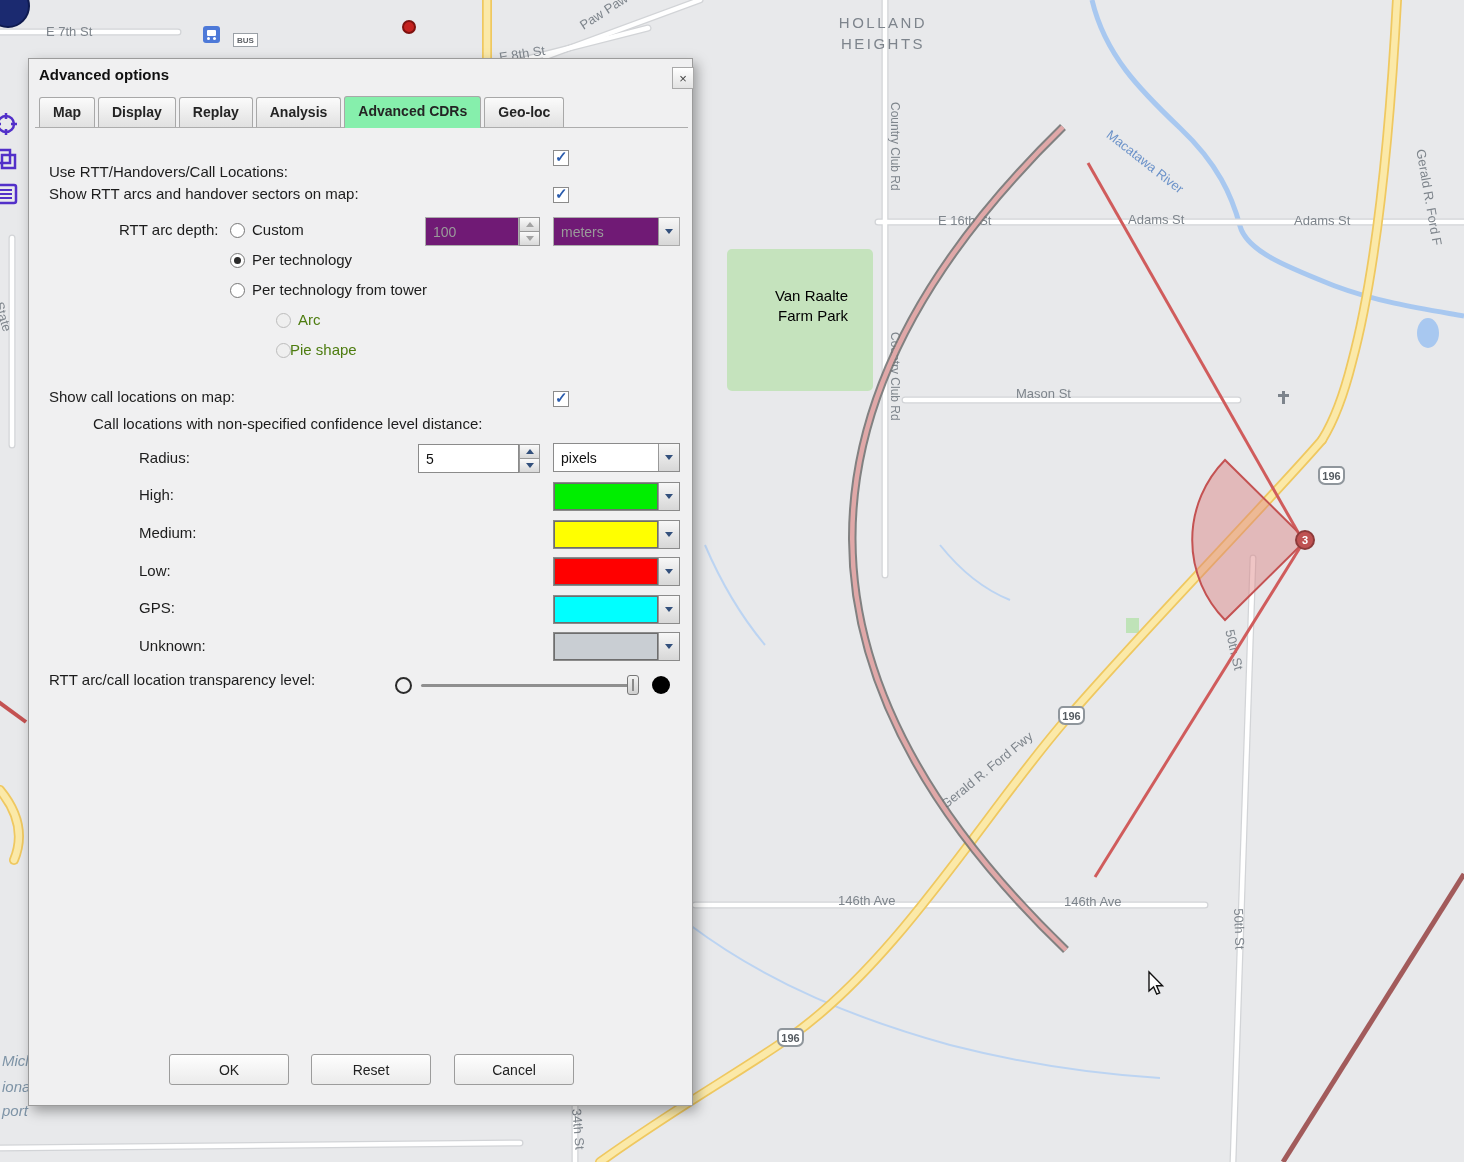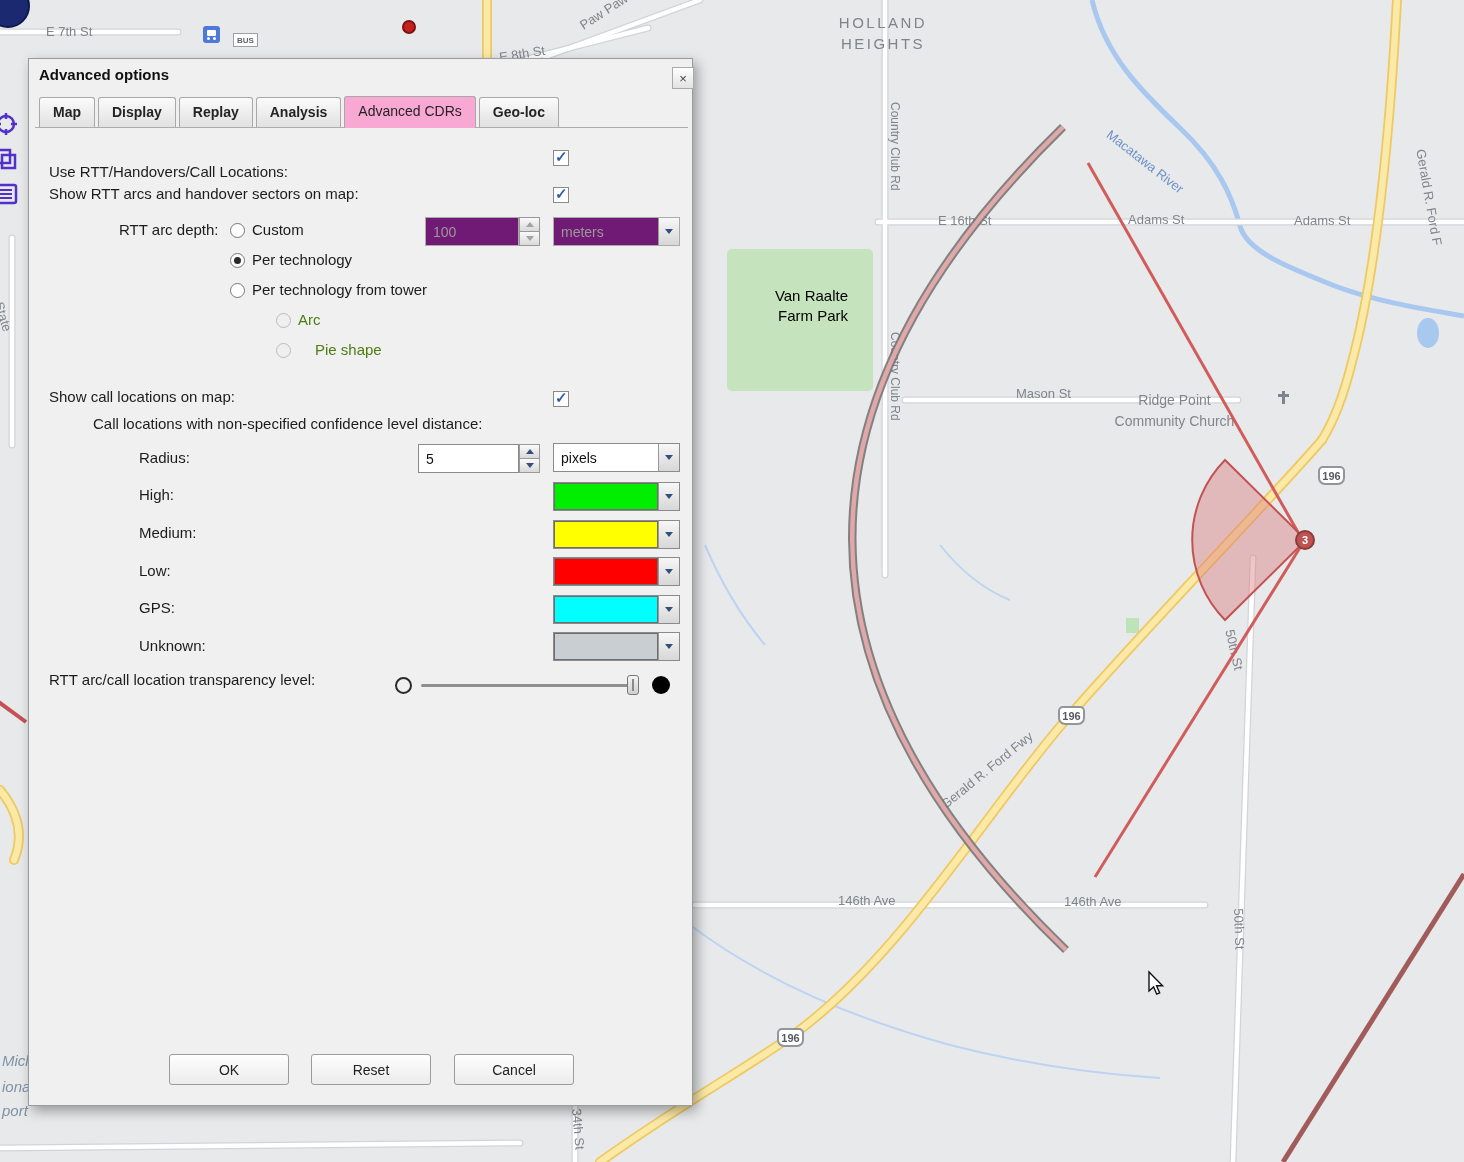--- a/index.html
+++ b/index.html
@@ -48,21 +48,21 @@
             background: #f0f0f1; border: 1px solid #9b9b9b; box-shadow: 4px 5px 12px rgba(0,0,0,.35); }
   .dlg-title { position: absolute; left: 10px; top: 7px; font-size: 15px; font-weight: bold; color: #101010; }
   .dlg-close { position: absolute; left: 643px; top: 8px; width: 22px; height: 22px; border: 1px solid #a9a9a9;
             background: linear-gradient(#ffffff,#e2e2e2); display: flex; align-items: center; justify-content: center;
             font-size: 13px; color: #444; }
   .tabs { position: absolute; left: 6px; top: 38px; width: 653px; height: 31px; display: flex; align-items: flex-end;
             gap: 3px; padding-left: 4px; border-bottom: 1px solid #adadad; }
   .tab { font-size: 14px; font-weight: 600; color: #242424; padding: 6px 13px 7px; white-space: nowrap;
             background: linear-gradient(#fbfbfb,#e1e1e1); border: 1px solid #a8a8a8; border-bottom: none;
             border-radius: 3px 3px 0 0; }
-  .tab.active { background: #f9a8d4; font-weight: 400; margin-bottom: -1px; padding-bottom: 9px; }
+  .tab.active { background: #86efac; font-weight: 700; margin-bottom: -1px; padding-bottom: 9px; }
 
   .lbl { position: absolute; font-size: 15px; color: #1c1c1c; white-space: nowrap; }
   .lbl.disabled { color: #4d7c0f; }
 
   .checkbox { position: absolute; width: 16px; height: 16px; background: #fff; border: 1px solid #8b8b8b; }
   .checkbox.checked::after { content: "✓"; position: absolute; left: 1px; top: -3px; font-size: 15px; font-weight: bold; color: #2b5cad; }
 
   .radio { position: absolute; width: 15px; height: 15px; border: 1px solid #777; border-radius: 50%; background: #fff; }
   .radio.selected::after { content: ""; position: absolute; left: 3px; top: 3px; width: 7px; height: 7px; border-radius: 50%; background: #2b2b2b; }
   .radio.disabled { border-color: #bcbcbc; background: #efefef; }
@@ -173,24 +173,20 @@
     <div class="map-label" style="left:1128px;top:212px">Adams St</div>
     <div class="map-label" style="left:1294px;top:213px">Adams St</div>
     <div class="map-label" style="left:902px;top:102px;transform:rotate(90deg);font-size:12px">Country Club Rd</div>
     <div class="map-label" style="left:902px;top:332px;transform:rotate(90deg);font-size:12px">Country Club Rd</div>
     <div class="map-label park-label" style="left:752px;top:286px">
       <div>Van Raalte</div>
       <div>Farm Park</div>
     </div>
     <div class="map-label water-label" style="left:1113px;top:127px;transform:rotate(38deg)">Macatawa River</div>
     <div class="map-label" style="left:1016px;top:386px">Mason St</div>
-    <div class="map-label poi-label" style="left:1082px;top:390px">
-      <div>Ridge Point</div>
-      <div>Community Church</div>
-    </div>
     <div class="church-cross" style="left:1277px;top:391px"></div>
     <div class="map-label" style="left:1428px;top:148px;transform:rotate(80deg)">Gerald R. Ford F</div>
     <div class="map-label" style="left:1237px;top:628px;transform:rotate(77deg)">50th St</div>
     <div class="map-label" style="left:1246px;top:908px;transform:rotate(88deg)">50th St</div>
     <div class="map-label" style="left:938px;top:800px;transform:rotate(-39deg)">Gerald R. Ford Fwy</div>
     <div class="map-label" style="left:838px;top:893px">146th Ave</div>
     <div class="map-label" style="left:1064px;top:894px">146th Ave</div>
     <div class="map-label" style="left:584px;top:1108px;transform:rotate(85deg)">34th St</div>
     <div class="map-label" style="left:6px;top:300px;transform:rotate(73deg)">State</div>
     <div class="map-label airport-label" style="left:2px;top:1052px">Micl</div>
@@ -286,21 +282,21 @@
     <span class="radio selected" style="left:201px;top:194px"></span>
     <span class="lbl" style="left:223px;top:192px">Per technology</span>
 
     <span class="radio" style="left:201px;top:224px"></span>
     <span class="lbl" style="left:223px;top:222px">Per technology from tower</span>
 
     <span class="radio disabled" style="left:247px;top:254px"></span>
     <span class="lbl disabled" style="left:269px;top:252px">Arc</span>
 
     <span class="radio disabled" style="left:247px;top:284px"></span>
-    <span class="lbl disabled" style="left:286px;top:282px">Pie shape</span>
+    <span class="lbl disabled" style="left:261px;top:282px">Pie shape</span>
 
     <span class="lbl" style="left:20px;top:329px">Show call locations on map:</span>
     <span class="checkbox checked" style="left:524px;top:332px"></span>
 
     <span class="lbl" style="left:64px;top:356px">Call locations with non-specified confidence level distance:</span>
 
     <span class="lbl" style="left:110px;top:390px">Radius:</span>
     <div class="textbox" style="left:389px;top:385px;width:101px">
       <span>5</span>
     </div>

